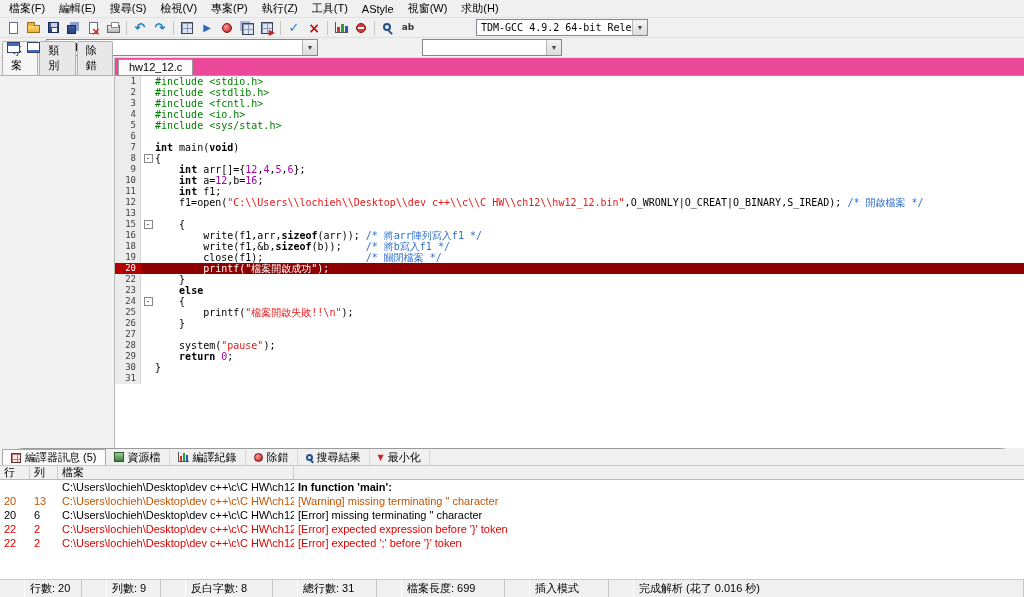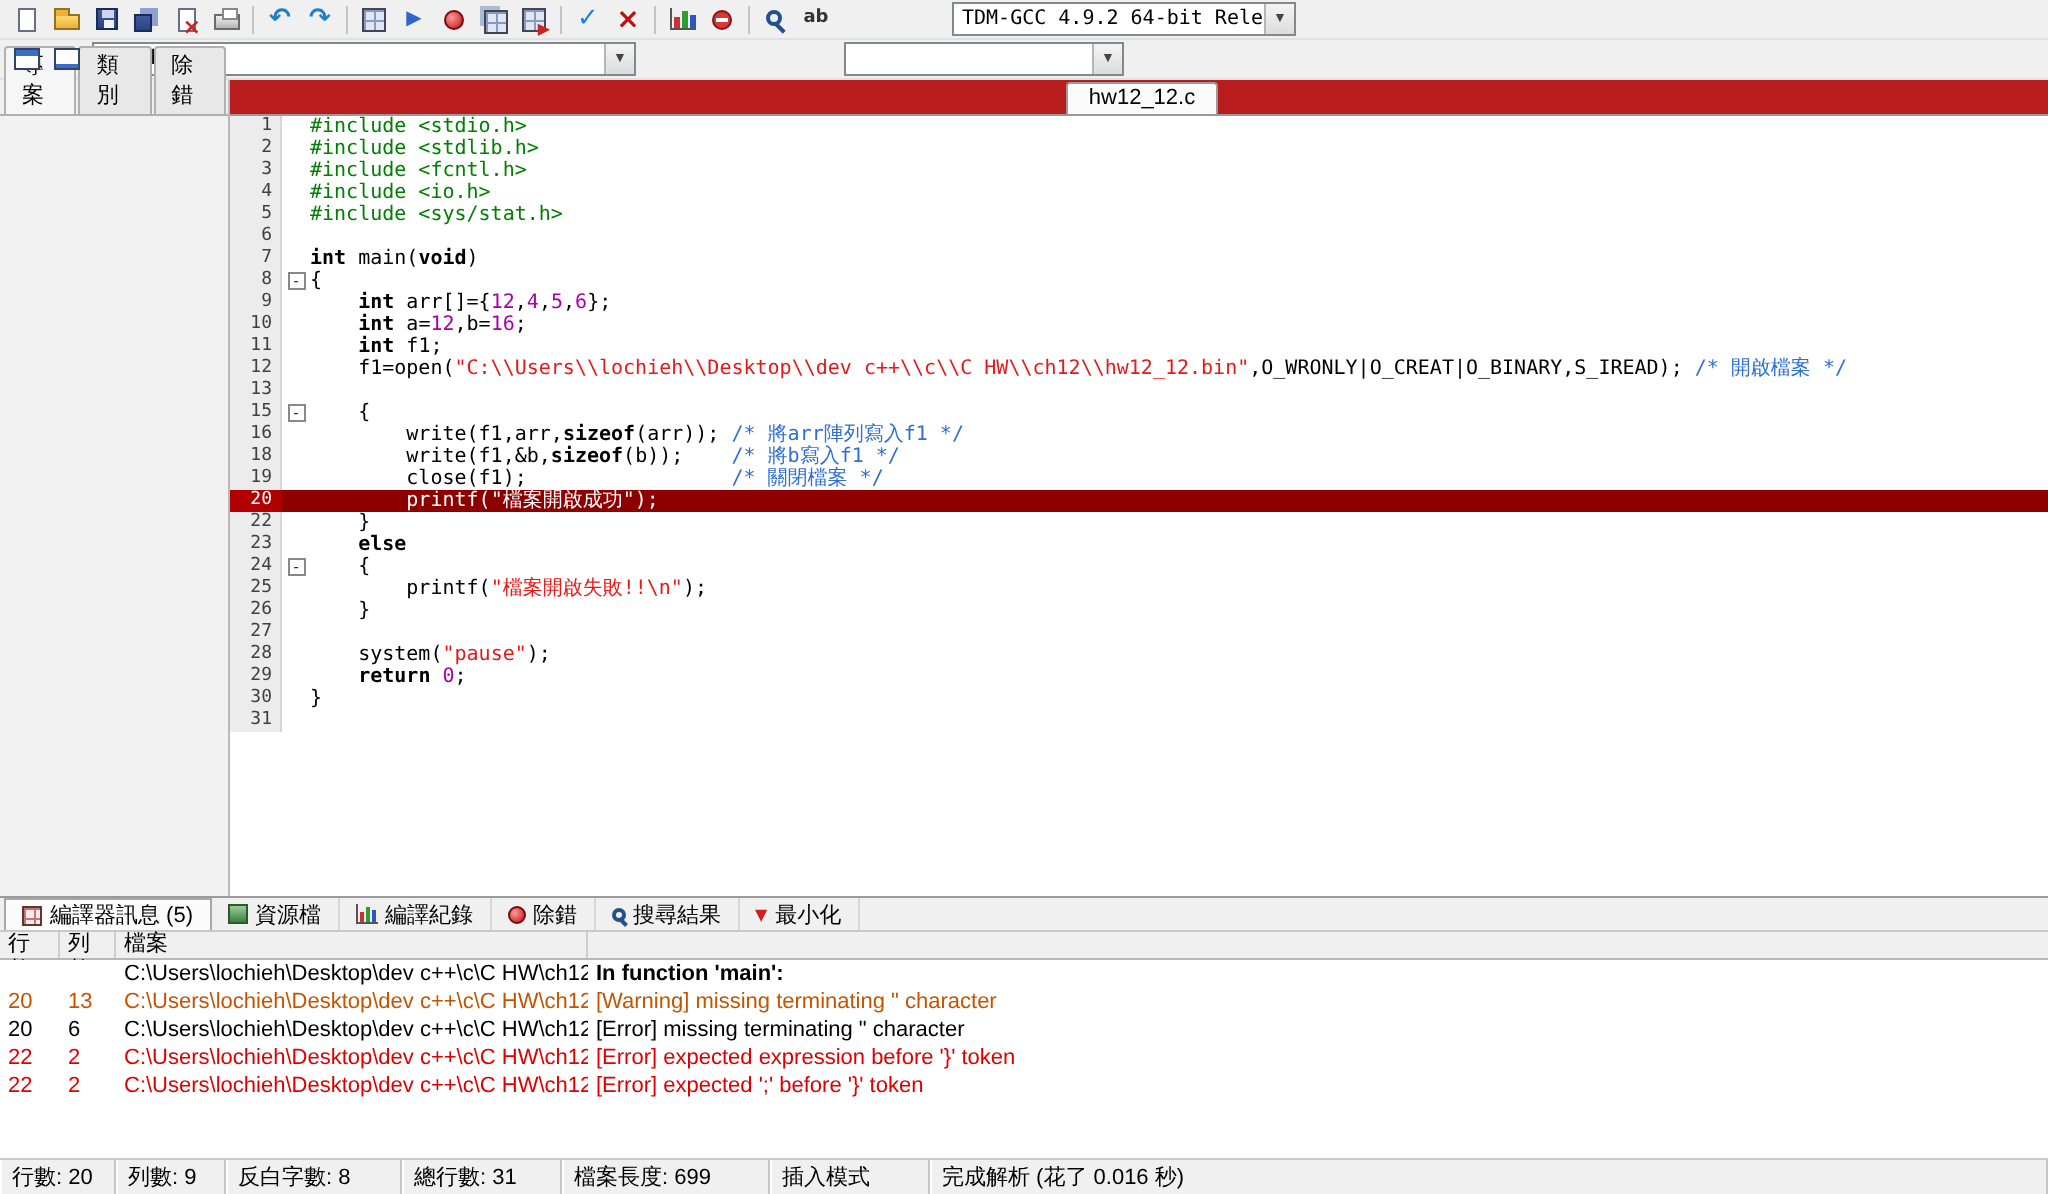--- a/index.html
+++ b/index.html
@@ -62,40 +62,40 @@
 
   
   .main { flex:1; display:flex; min-height:0; }
   .left-panel { width:115px; display:flex; flex-direction:column; border-right:1px solid #b9b9b9; background:#f0f0f0; }
   .left-tabs { height:17px; display:flex; align-items:flex-end; padding-left:2px; background:#f0f0f0; }
   .ltab { padding:1px 8px 2px; border:1px solid #b0b0b0; border-bottom:none; background:#e8e8e8; margin-right:1px; border-radius:2px 2px 0 0; }
   .ltab.active { background:#f6f6f6; }
   .left-body { flex:1; background:#f2f2f2; border-top:1px solid #b0b0b0; }
 
   .editor-col { flex:1; display:flex; flex-direction:column; min-width:0; }
-  .editor-tabs { height:17px; display:flex; align-items:flex-end; background:#b91c1c; padding-left:3px;justify-content:center; }
+  .editor-tabs { height:17px; display:flex; align-items:flex-end; background:#ec4899; padding-left:3px; }
   .etab { padding:1px 10px 2px; background:#fbfbfb; border:1px solid #9a9a9a; border-bottom:none; border-radius:2px 2px 0 0; font-size:11px; }
   .editor-body { flex:1; background:#fff; border-top:1px solid #9a9a9a; overflow:hidden; position:relative; }
 
   .line { display:flex; height:11px; line-height:11px; white-space:pre; }
   .gut { width:26px; background:#ececec; color:#404040; font:9px/11px "DejaVu Sans Mono", monospace; text-align:right; padding-right:4px; border-right:1px solid #d6d6d6; flex:none; }
   .foldc { width:14px; flex:none; display:flex; align-items:center; justify-content:center; }
   .foldbox { width:9px; height:9px; border:1px solid #888; background:#fff; color:#333; font:8px/7px "DejaVu Sans Mono", monospace; text-align:center; }
   .code { font:10px/11px "DejaVu Sans Mono", monospace; white-space:pre; }
   .s-pp  { color:#008000; }
   .s-kw  { font-weight:bold; color:#000; }
   .s-num { color:#a800a8; }
   .s-str { color:#e61919; }
   .s-com { color:#2f6fd0; }
   .line.hl { background:#8e0000; }
   .line.hl .code span { color:#fff; }
   .line.hl .gut { background:#b00000; color:#fff; border-right-color:#b00000; }
 
   
-  .bottom { height:131px; display:flex; flex-direction:column; border-top:1px solid #9a9a9a; background:#fff; }
+  .bottom { height:131px; display:flex; flex-direction:column; border-top:1px solid #9a9a9a; background:#fff;border-radius:24px; }
   .btabs { height:17px; display:flex; align-items:center; background:#f0f0f0; border-bottom:1px solid #c9c9c9; padding-left:2px; }
   .btab { display:flex; align-items:center; gap:4px; padding:1px 8px; height:16px; border-right:1px solid #d8d8d8; }
   .btab.active { background:#fbfbfb; border:1px solid #a8a8a8; border-bottom:none; }
   .g-compiler-tab-icon { width:10px; height:10px; border:1px solid #663333; background:
       linear-gradient(#bb7777 1px,transparent 1px) 0 0/100% 5px,
       linear-gradient(90deg,#bb7777 1px,transparent 1px) 0 0/5px 100%, #f6eaea; }
   .g-resource-tab-icon { width:10px; height:10px; background:linear-gradient(#9ccc9c,#3f7f3f); border:1px solid #2a5a2a; }
   .g-log-tab-icon { width:11px; height:10px; border-left:1px solid #555; border-bottom:1px solid #555;
       background:linear-gradient(to top,#d03030 0 55%,transparent 55%) 1px 100%/2px 100% no-repeat,
                  linear-gradient(to top,#2f9e2f 0 85%,transparent 85%) 4px 100%/2px 100% no-repeat,
@@ -110,28 +110,40 @@
   .tbody { flex:1; background:#fff; overflow:hidden; }
   .trow { display:flex; height:14px; line-height:14px; }
   .tcell { padding:0 4px; white-space:nowrap; overflow:hidden; font-size:11px; }
   .c0 { width:30px; flex:none; }
   .c1 { width:28px; flex:none; }
   .c2 { width:236px; flex:none; }
   .c3 { flex:1; }
 
   
   .statusbar { height:18px; display:flex; align-items:center; background:#f0f0f0; border-top:1px solid #c9c9c9; font-size:11px; }
-  .sseg { height:100%; display:flex; align-items:center; padding:0 6px; border-right:1px solid #c6c6c6; box-shadow:inset 1px 0 0 #fff; white-space:nowrap; }
+  .sseg { height:100%; display:flex; align-items:center; padding:0 6px; border-right:1px solid #c6c6c6; box-shadow:inset 1px 0 0 #fff; white-space:nowrap;margin-left:24px; }
   .s0 { width:58px; } .s1 { width:55px; } .s2 { width:88px; } .s3 { width:80px; } .s4 { width:104px; } .s5 { width:80px; } .s6 { flex:1; }
 </style>
 </head>
 <body>
 
 <div class="app">
 
+  <div class="menubar" id="menubar">
+      <div class="menu-item">檔案(F)</div>
+      <div class="menu-item">編輯(E)</div>
+      <div class="menu-item">搜尋(S)</div>
+      <div class="menu-item">檢視(V)</div>
+      <div class="menu-item">專案(P)</div>
+      <div class="menu-item">執行(Z)</div>
+      <div class="menu-item">工具(T)</div>
+      <div class="menu-item">AStyle</div>
+      <div class="menu-item">視窗(W)</div>
+      <div class="menu-item">求助(H)</div>
+    </div>
 
   <div class="toolbar" id="toolbar-main">
     <div class="tbtn">
         <div class="glyph g-new-source-icon"></div>
       </div>
       <div class="tbtn">
         <div class="glyph g-open-file-icon"></div>
       </div>
       <div class="tbtn">
         <div class="glyph g-save-icon"></div>

